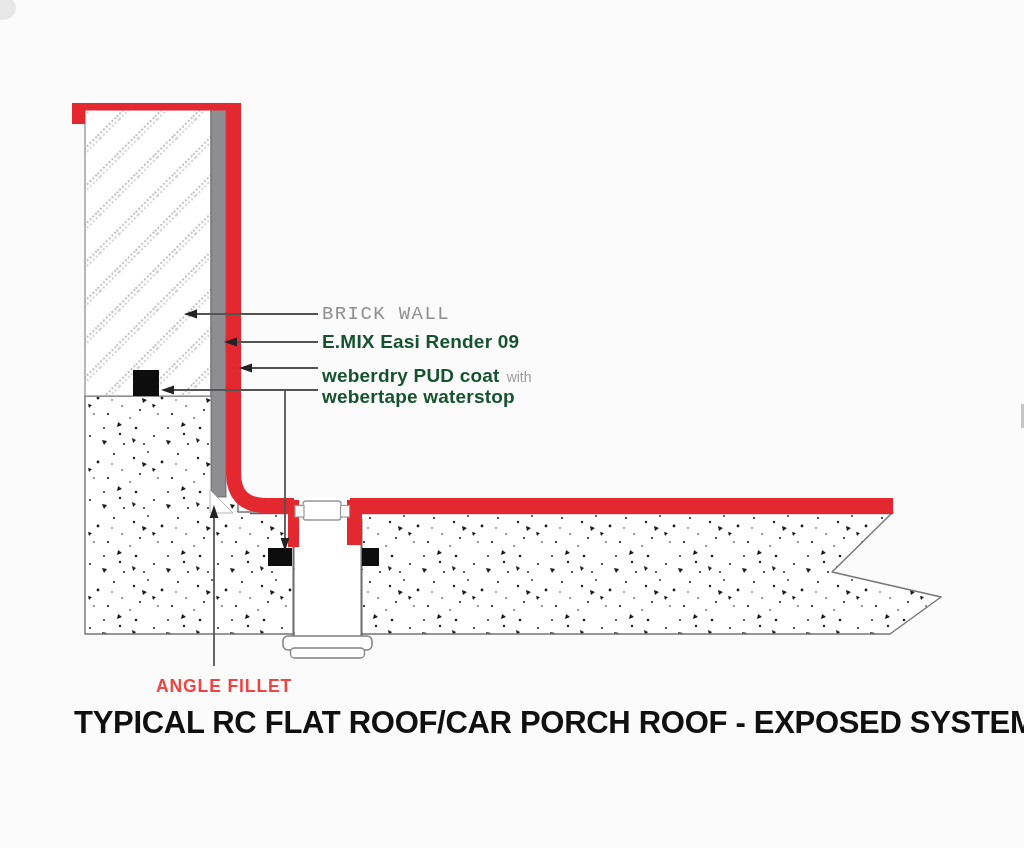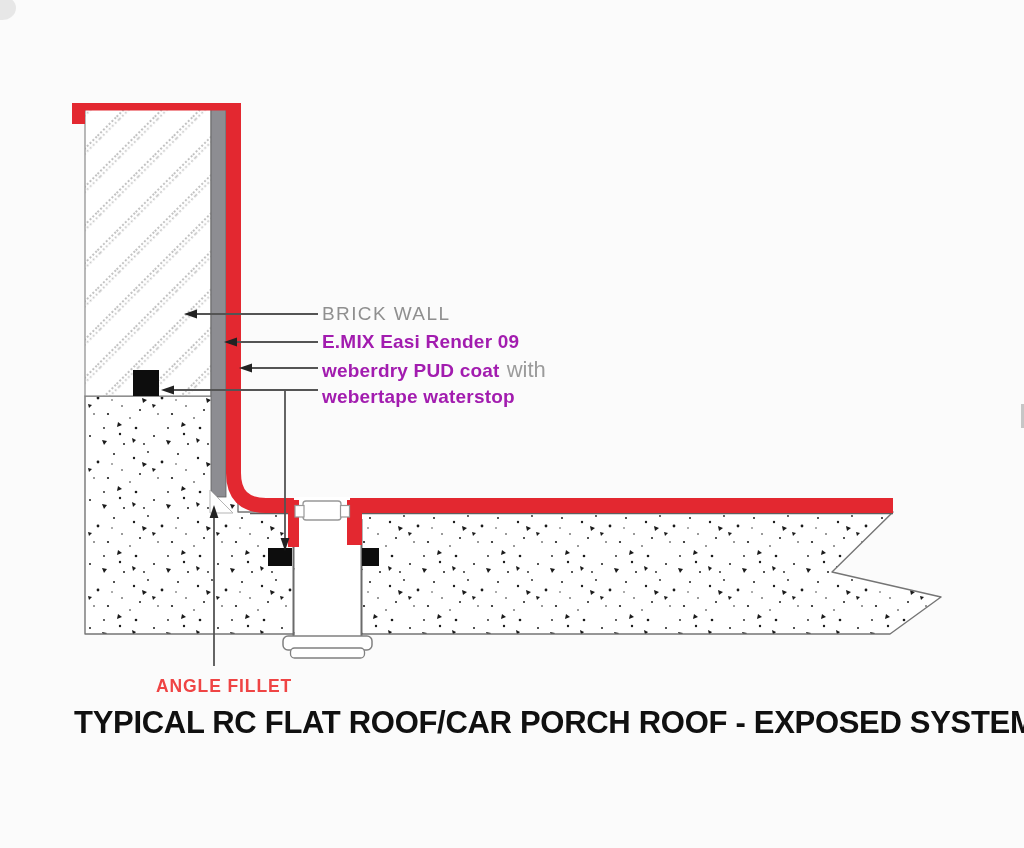--- a/index.html
+++ b/index.html
@@ -4,28 +4,28 @@
 <style>
   html,body{margin:0;padding:0;}
   body{
     width:1024px;height:848px;position:relative;overflow:hidden;
     background:#fbfbfb;
     font-family:"Liberation Sans", sans-serif;
   }
   #stage{position:absolute;inset:0;}
   svg{position:absolute;left:0;top:0;}
   .label{position:absolute;white-space:nowrap;}
-  .lbl-gray{font-size:19px;color:#8f8f8f;letter-spacing:1.4px;font-weight:400;}
-  .lbl-bold{font-size:19px;color:#a21caf;font-weight:700;letter-spacing:0.2px;}
-  .lbl-mid{font-size:22px;color:#9b9b9b;font-weight:400;margin:0 7px;}
+  .lbl-gray{font-size:19px;color:#8f8f8f;letter-spacing:1.4px;font-weight:400;font-family:Liberation Mono, monospace;}
+  .lbl-bold{font-size:19px;color:#14532d;font-weight:700;letter-spacing:0.2px;}
+  .lbl-mid{font-size:14px;color:#9b9b9b;font-weight:400;margin:0 7px;}
   .lbl-fillet{font-size:17.5px;color:#ef4444;font-weight:600;letter-spacing:0.9px;}
   .title{
     font-size:31px;font-weight:700;color:#101010;letter-spacing:-0.3px;
   }
-  .row{display:flex;align-items:baseline;}
+  .row{display:flex;align-items:baseline;margin-top:8px;}
 </style>
 </head>
 <body>
 
 <div id="stage">
 <svg width="1024" height="848" viewBox="0 0 1024 848">
   <defs>
     <pattern id="hatch" width="27" height="27" patternUnits="userSpaceOnUse" patternTransform="rotate(-45)">
       <rect width="27" height="27" fill="#ffffff"></rect>
       <line x1="0" y1="3" x2="27" y2="3" stroke="#bcbcbc" stroke-width="1.8" stroke-dasharray="1.8 2.2"></line>

